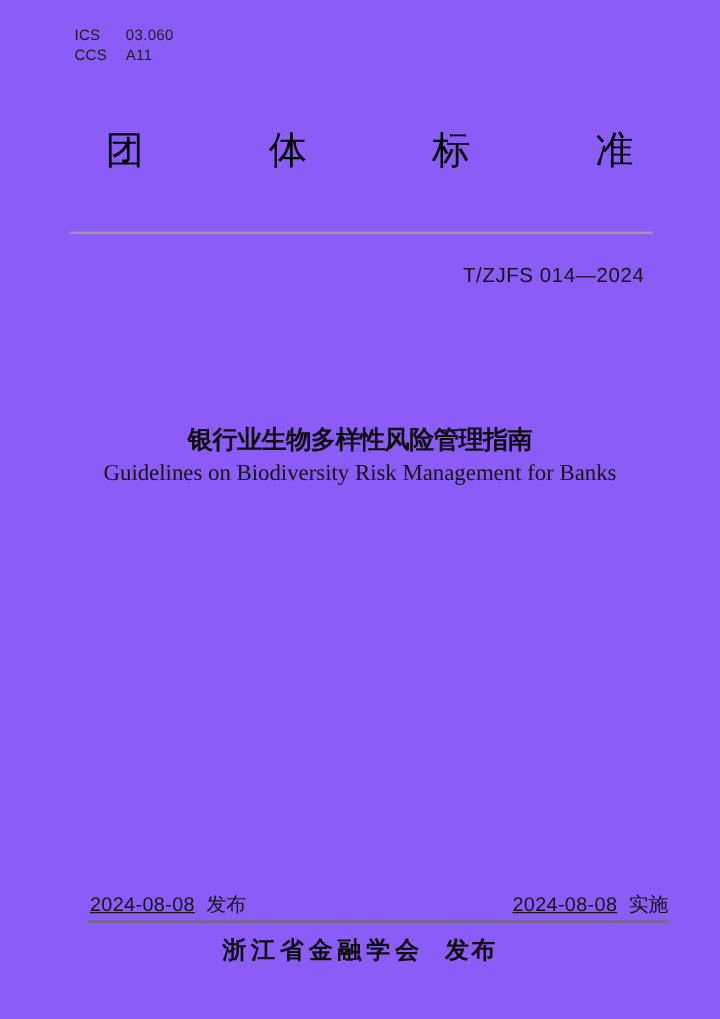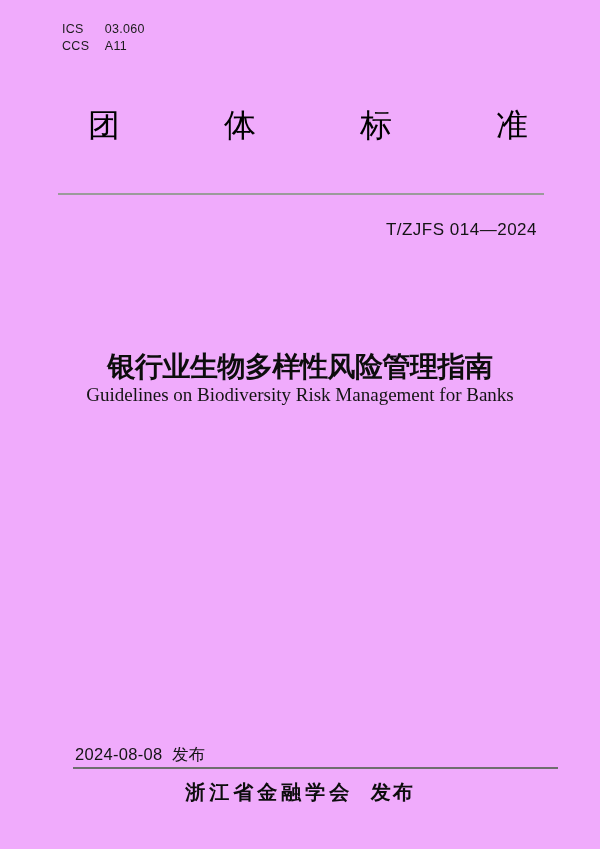--- a/index.html
+++ b/index.html
@@ -4,21 +4,21 @@
 <style>
   html, body {
     margin: 0;
     padding: 0;
     background: #e8e8e8;
   }
   .page {
     position: relative;
     width: 600px;
     height: 849px;
-    background: #f0abfc;
+    background: #8b5cf6;
     overflow: hidden;
     font-family: "Liberation Sans", sans-serif;
     color: #111111;
   }
 
   
   .ics-block {
     position: absolute;
     left: 62px;
     top: 21px;
@@ -79,21 +79,21 @@
     margin-top: 14px;
   }
 
   
   .title-zh {
     position: absolute;
     top: 349px;
     left: 0;
     width: 100%;
     text-align: center;
-    font-size: 28px;
+    font-size: 21px;
     line-height: 36px;
     font-weight: 600;
     letter-spacing: -0.5px;
     color: #0d0d0d;
   }
   .title-en {
     position: absolute;
     top: 384px;
     left: 0;
     width: 100%;
@@ -111,20 +111,21 @@
     left: 75px;
     right: 43px;
     display: flex;
     justify-content: space-between;
     font-size: 16.5px;
     line-height: 20px;
     color: #141414;
   }
   .dates-row .date-num {
     letter-spacing: 0.3px;
+    text-decoration: underline;
   }
   .dates-row .date-label {
     margin-left: 5px;
   }
 
   
   .publisher-line {
     position: absolute;
     top: 779px;
     left: 0;
@@ -172,20 +173,24 @@
 
   <div class="title-zh">银行业生物多样性风险管理指南</div>
 
   <div class="title-en">Guidelines on Biodiversity Risk Management for Banks</div>
 
   <div class="dates-row">
     <div>
       <span class="date-num">2024-08-08</span>
       <span class="date-label">发布</span>
     </div>
+    <div>
+      <span class="date-num">2024-08-08</span>
+      <span class="date-label">实施</span>
+    </div>
   </div>
 
   <div class="rule rule-bottom"></div>
 
   <div class="publisher-line">
     <span class="publisher-name">浙江省金融学会</span>
     <span class="publish-verb">发布</span>
   </div>
 
 </div>

